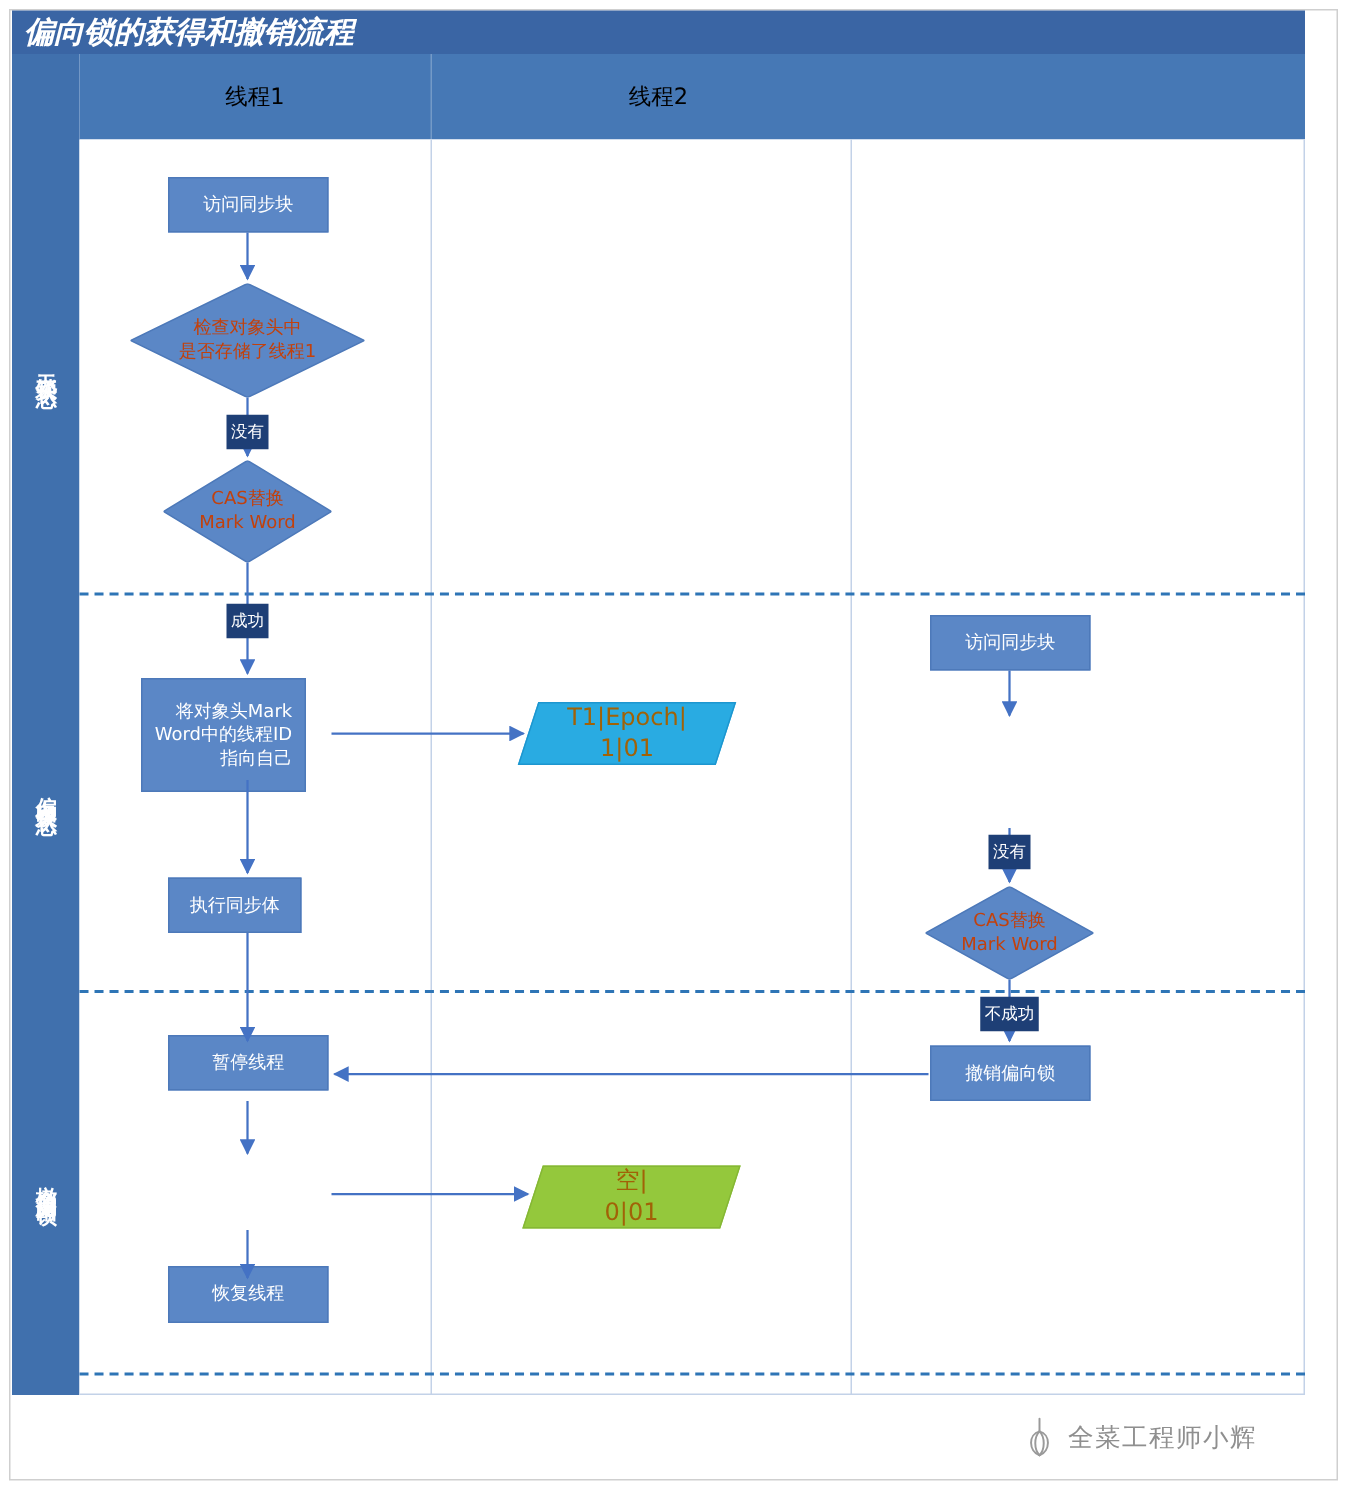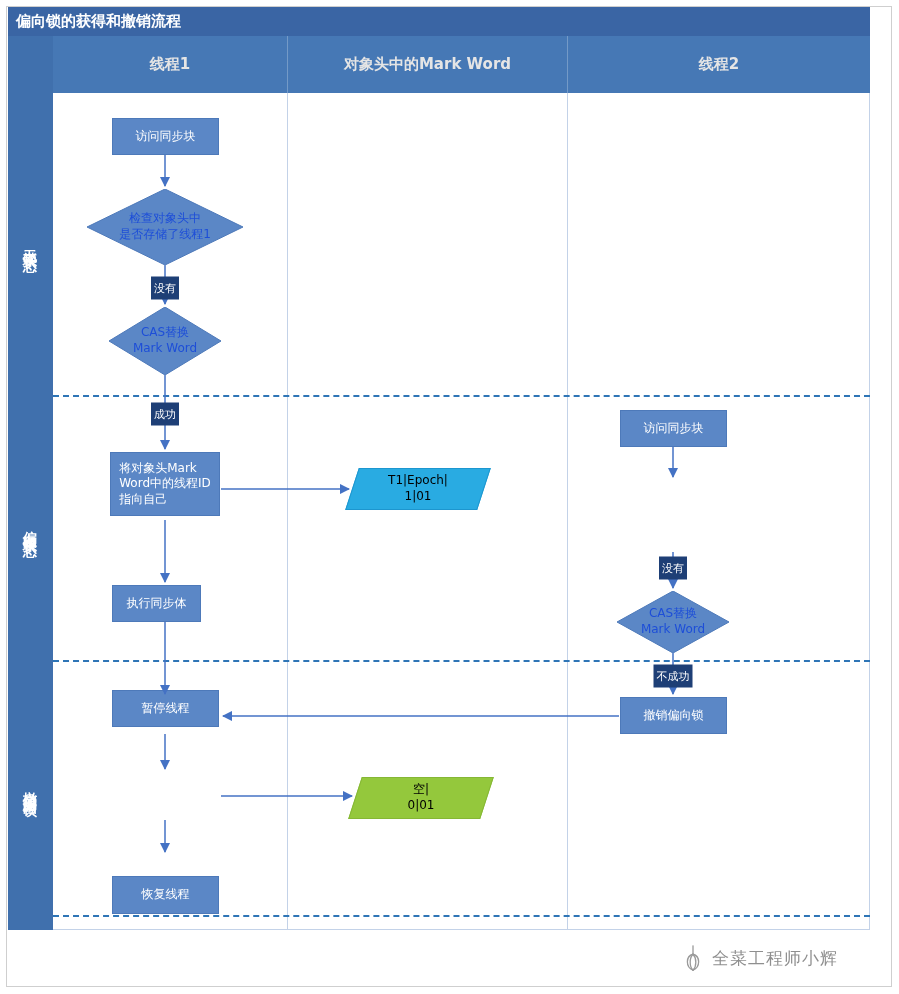--- a/index.html
+++ b/index.html
@@ -3,44 +3,44 @@
 <meta charset="utf-8">
 <style>
   html,body { margin:0; padding:0; background:#fff; }
   .canvas {
     position:relative; width:899px; height:994px; background:#fff; overflow:hidden;
     font-family:"DejaVu Sans","Liberation Sans",sans-serif;
   }
   .frame { position:absolute; left:6px; top:6px; width:886px; height:981px;
     border:1px solid #cfcfcf; box-sizing:border-box; }
   .titlebar { position:absolute; left:8px; top:7px; width:862px; height:29px;
-    background:#3a65a4; color:#fff; font-size:15px; font-weight:bold;
-    line-height:29px; padding-left:8px; box-sizing:border-box; }
+    background:#3a65a4; color:#fff; font-size:20px; font-weight:bold;
+    line-height:29px; padding-left:8px; box-sizing:border-box;font-style:italic; }
   .leftbar { position:absolute; left:8px; top:36px; width:45px; height:894px; background:#4070ad; }
   .lane-label { position:absolute; left:8px; width:45px; color:#fff; font-weight:bold;
     font-size:14px; writing-mode:vertical-rl; text-orientation:upright;
     display:flex; align-items:center; justify-content:center; letter-spacing:3px; }
   .headerband { position:absolute; left:53px; top:36px; width:817px; height:57px; background:#4678b5; display:flex; }
-  .headerband .hcell { color:#e5e5e5; font-weight:bold; font-size:15px;
+  .headerband .hcell { color:#000000; font-weight:normal; font-size:15px;
     display:flex; align-items:center; justify-content:center; box-sizing:border-box;
     border-left:1px solid rgba(255,255,255,0.25); }
   .headerband .hcell:first-child { border-left:none; }
   .body-area { position:absolute; left:53px; top:93px; width:817px; height:837px;
     background:#fff; border-right:1px solid #c3d2e8; border-bottom:1px solid #c3d2e8; box-sizing:border-box; }
   .vline { position:absolute; top:93px; height:837px; width:1px; background:#c3d2e8; }
   .dash-sep { position:absolute; left:53px; width:817px; height:0;
     border-top:2px dashed #2e75b6; }
   .node { position:absolute; background:#5b87c6; border:1px solid #4d79b9; color:#fff;
     font-size:12px; line-height:1.3; display:flex; align-items:center; justify-content:center;
-    text-align:left; white-space:pre-line; box-sizing:border-box; z-index:1; }
+    text-align:right; white-space:pre-line; box-sizing:border-box; z-index:1; }
   .diamond { position:absolute; display:flex; align-items:center; justify-content:center;
-    text-align:center; color:#1d4ed8; font-size:12px; line-height:1.3; white-space:pre-line; z-index:1; }
+    text-align:center; color:#c2410c; font-size:12px; line-height:1.3; white-space:pre-line; z-index:1; }
   .diamond svg { position:absolute; left:0; top:0; width:100%; height:100%; }
   .diamond .dtext { position:relative; z-index:1; }
-  .para { position:absolute; color:#000000; font-size:12px; line-height:1.3;
+  .para { position:absolute; color:#a16207; font-size:16px; line-height:1.3;
     display:flex; align-items:center; justify-content:center; text-align:center;
     white-space:pre-line; z-index:1; }
   .para .bg { position:absolute; left:0; top:0; right:0; bottom:0; transform:skewX(-18deg); }
   .para.cyan .bg { background:#29abe2; border:1px solid #1d96cf; }
   .para.green .bg { background:#94c83c; border:1px solid #85b735; }
   .para .ptext { position:relative; z-index:1; }
   .chip { position:absolute; transform:translate(-50%,-50%); background:#1e3f76; color:#fff;
     font-size:11px; line-height:15px; padding:4px 3px; white-space:nowrap; z-index:3; }
   .arrows { position:absolute; left:0; top:0; width:899px; height:994px;
     pointer-events:none; z-index:2; }
@@ -57,21 +57,20 @@
 
   <div class="titlebar">偏向锁的获得和撤销流程</div>
 
   <div class="leftbar"></div>
   <div class="lane-label" style="top:93px;height:302px">无锁状态</div>
   <div class="lane-label" style="top:395px;height:265px">偏向锁状态</div>
   <div class="lane-label" style="top:660px;height:255px">撤销偏向锁</div>
 
   <div class="headerband">
     <div class="hcell" style="width:234px">线程1</div>
-    <div class="hcell" style="width:280px">对象头中的Mark Word</div>
     <div class="hcell" style="width:303px">线程2</div>
   </div>
 
   <div class="body-area"></div>
   <div class="vline" style="left:287px"></div>
   <div class="vline" style="left:567px"></div>
   <div class="dash-sep" style="top:395px"></div>
   <div class="dash-sep" style="top:660px"></div>
   <div class="dash-sep" style="top:915px"></div>
 
@@ -86,30 +85,30 @@
   </div>
 
   <div class="diamond" style="left:109px;top:307px;width:112px;height:68px">
     <svg viewBox="0 0 100 100" preserveAspectRatio="none">
       <polygon points="50,0 100,50 50,100 0,50" fill="#5b87c6" stroke="#4d79b9" vector-effect="non-scaling-stroke"></polygon>
     </svg>
     <span class="dtext">CAS替换
 Mark Word</span>
   </div>
 
-  <div class="node" style="left:110px;top:452px;width:110px;height:64px">将对象头Mark
+  <div class="node" style="left:94px;top:452px;width:110px;height:76px">将对象头Mark
 Word中的线程ID
 指向自己</div>
 
   <div class="node" style="left:112px;top:585px;width:89px;height:37px">执行同步体</div>
 
   <div class="node" style="left:112px;top:690px;width:107px;height:37px">暂停线程</div>
 
 
-  <div class="node" style="left:112px;top:876px;width:107px;height:38px">恢复线程</div>
+  <div class="node" style="left:112px;top:844px;width:107px;height:38px">恢复线程</div>
 
   <div class="para cyan" style="left:352px;top:468px;width:132px;height:42px">
     <span class="bg"></span>
     <span class="ptext">T1|Epoch|
 1|01</span>
   </div>
 
   <div class="para green" style="left:355px;top:777px;width:132px;height:42px">
     <span class="bg"></span>
     <span class="ptext">空|

